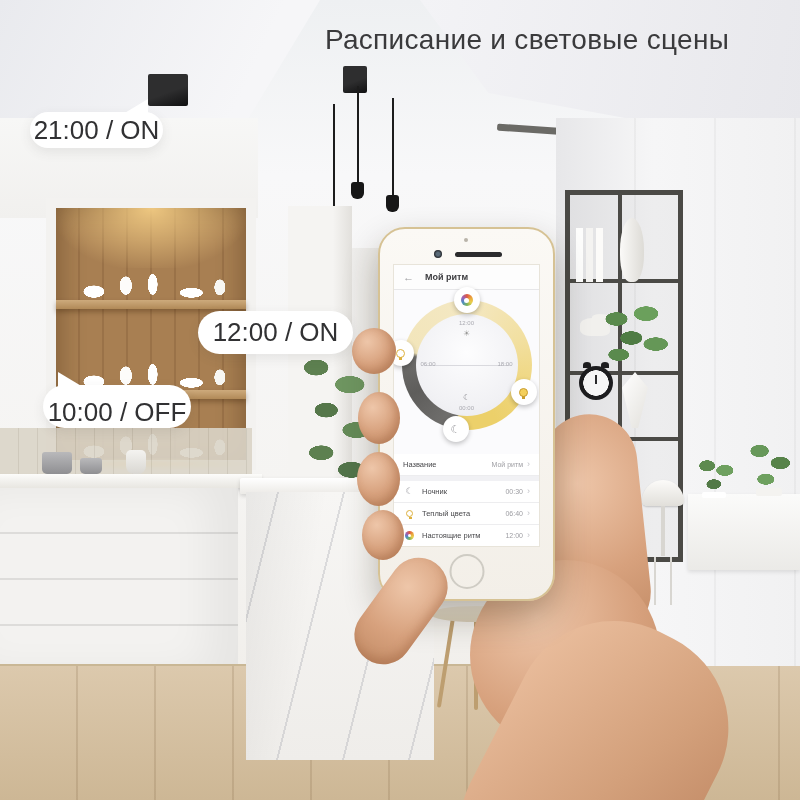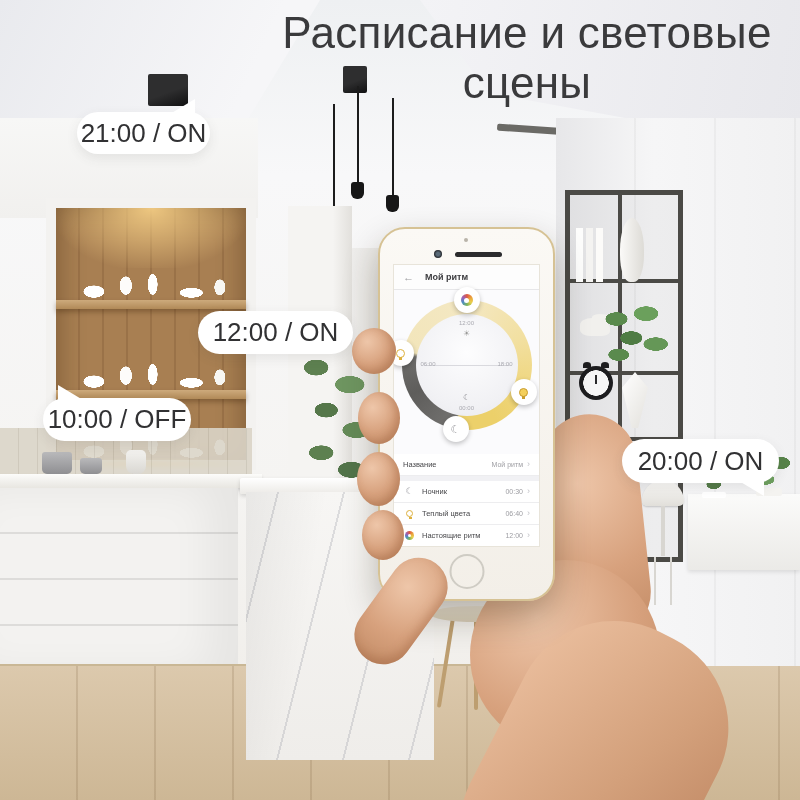--- a/index.html
+++ b/index.html
@@ -193,27 +193,27 @@
   .row { height:22px; display:flex; align-items:center; padding:0 9px; background:#fff; border-bottom:1px solid #ededef; }
   .row-icon { width:13px; margin-right:6px; display:flex; align-items:center; justify-content:center; }
   .row-icon .bulb { width:7px; height:7px; }
   .row-icon .palette { width:9px; height:9px; } .row-icon .palette::after { inset:2.6px; }
   .row-moon { font-size:9px; color:#98989e; line-height:1; }
   .row-label { flex:1; font-size:7.5px; color:#47474a; }
   .row-value { font-size:7px; color:#9d9da2; margin-right:4px; }
   .chev { font-size:9px; color:#c2c2c7; line-height:1; }
 
   
-  .title { position:absolute; left:281px; top:8px; width:492px; text-align:center; font-size:44px;
+  .title { position:absolute; left:281px; top:24px; width:492px; text-align:center; font-size:28px;
            letter-spacing:.3px; color:#3a3a3c; z-index:55; }
   .bubble { position:absolute; background:#fff; border-radius:23px; display:flex; align-items:center; justify-content:center;
             font-size:26px; color:#313133; z-index:70; box-shadow:0 4px 12px rgba(70,70,70,.10); }
-  .bub1 { left:30px; top:112px; width:133px; height:42px;margin-left:47px; }
+  .bub1 { left:30px; top:112px; width:133px; height:36px; }
   .bub2 { left:198px; top:311px; width:155px; height:43px; }
-  .bub3 { left:43px; top:398px; width:148px; height:43px; }
+  .bub3 { left:43px; top:385px; width:148px; height:43px;align-items:flex-end; }
   .bub4 { left:629px; top:204px; width:160px; height:44px; }
   .bub5 { left:622px; top:439px; width:157px; height:44px; }
   .tail { position:absolute; width:25px; height:15px; background:#fff; }
   .tail-tr { top:-13px; right:15px; clip-path:polygon(100% 0,100% 100%,0 100%); }
   .tail-tl { top:-13px; left:15px; clip-path:polygon(0 0,100% 100%,0 100%); }
   .tail-br { bottom:-13px; right:15px; clip-path:polygon(0 0,100% 0,100% 100%); }
 </style>
 </head>
 <body>
 
@@ -371,18 +371,14 @@
     <div class="tail tail-tr"></div>
     <span>21:00 / ON</span>
   </div>
   <div class="bubble bub2">
     <span>12:00 / ON</span>
   </div>
   <div class="bubble bub3">
     <div class="tail tail-tl"></div>
     <span>10:00 / OFF</span>
   </div>
-  <div class="bubble bub5">
-    <div class="tail tail-br"></div>
-    <span>20:00 / ON</span>
-  </div>
 
 </div>
 
 </body></html>

